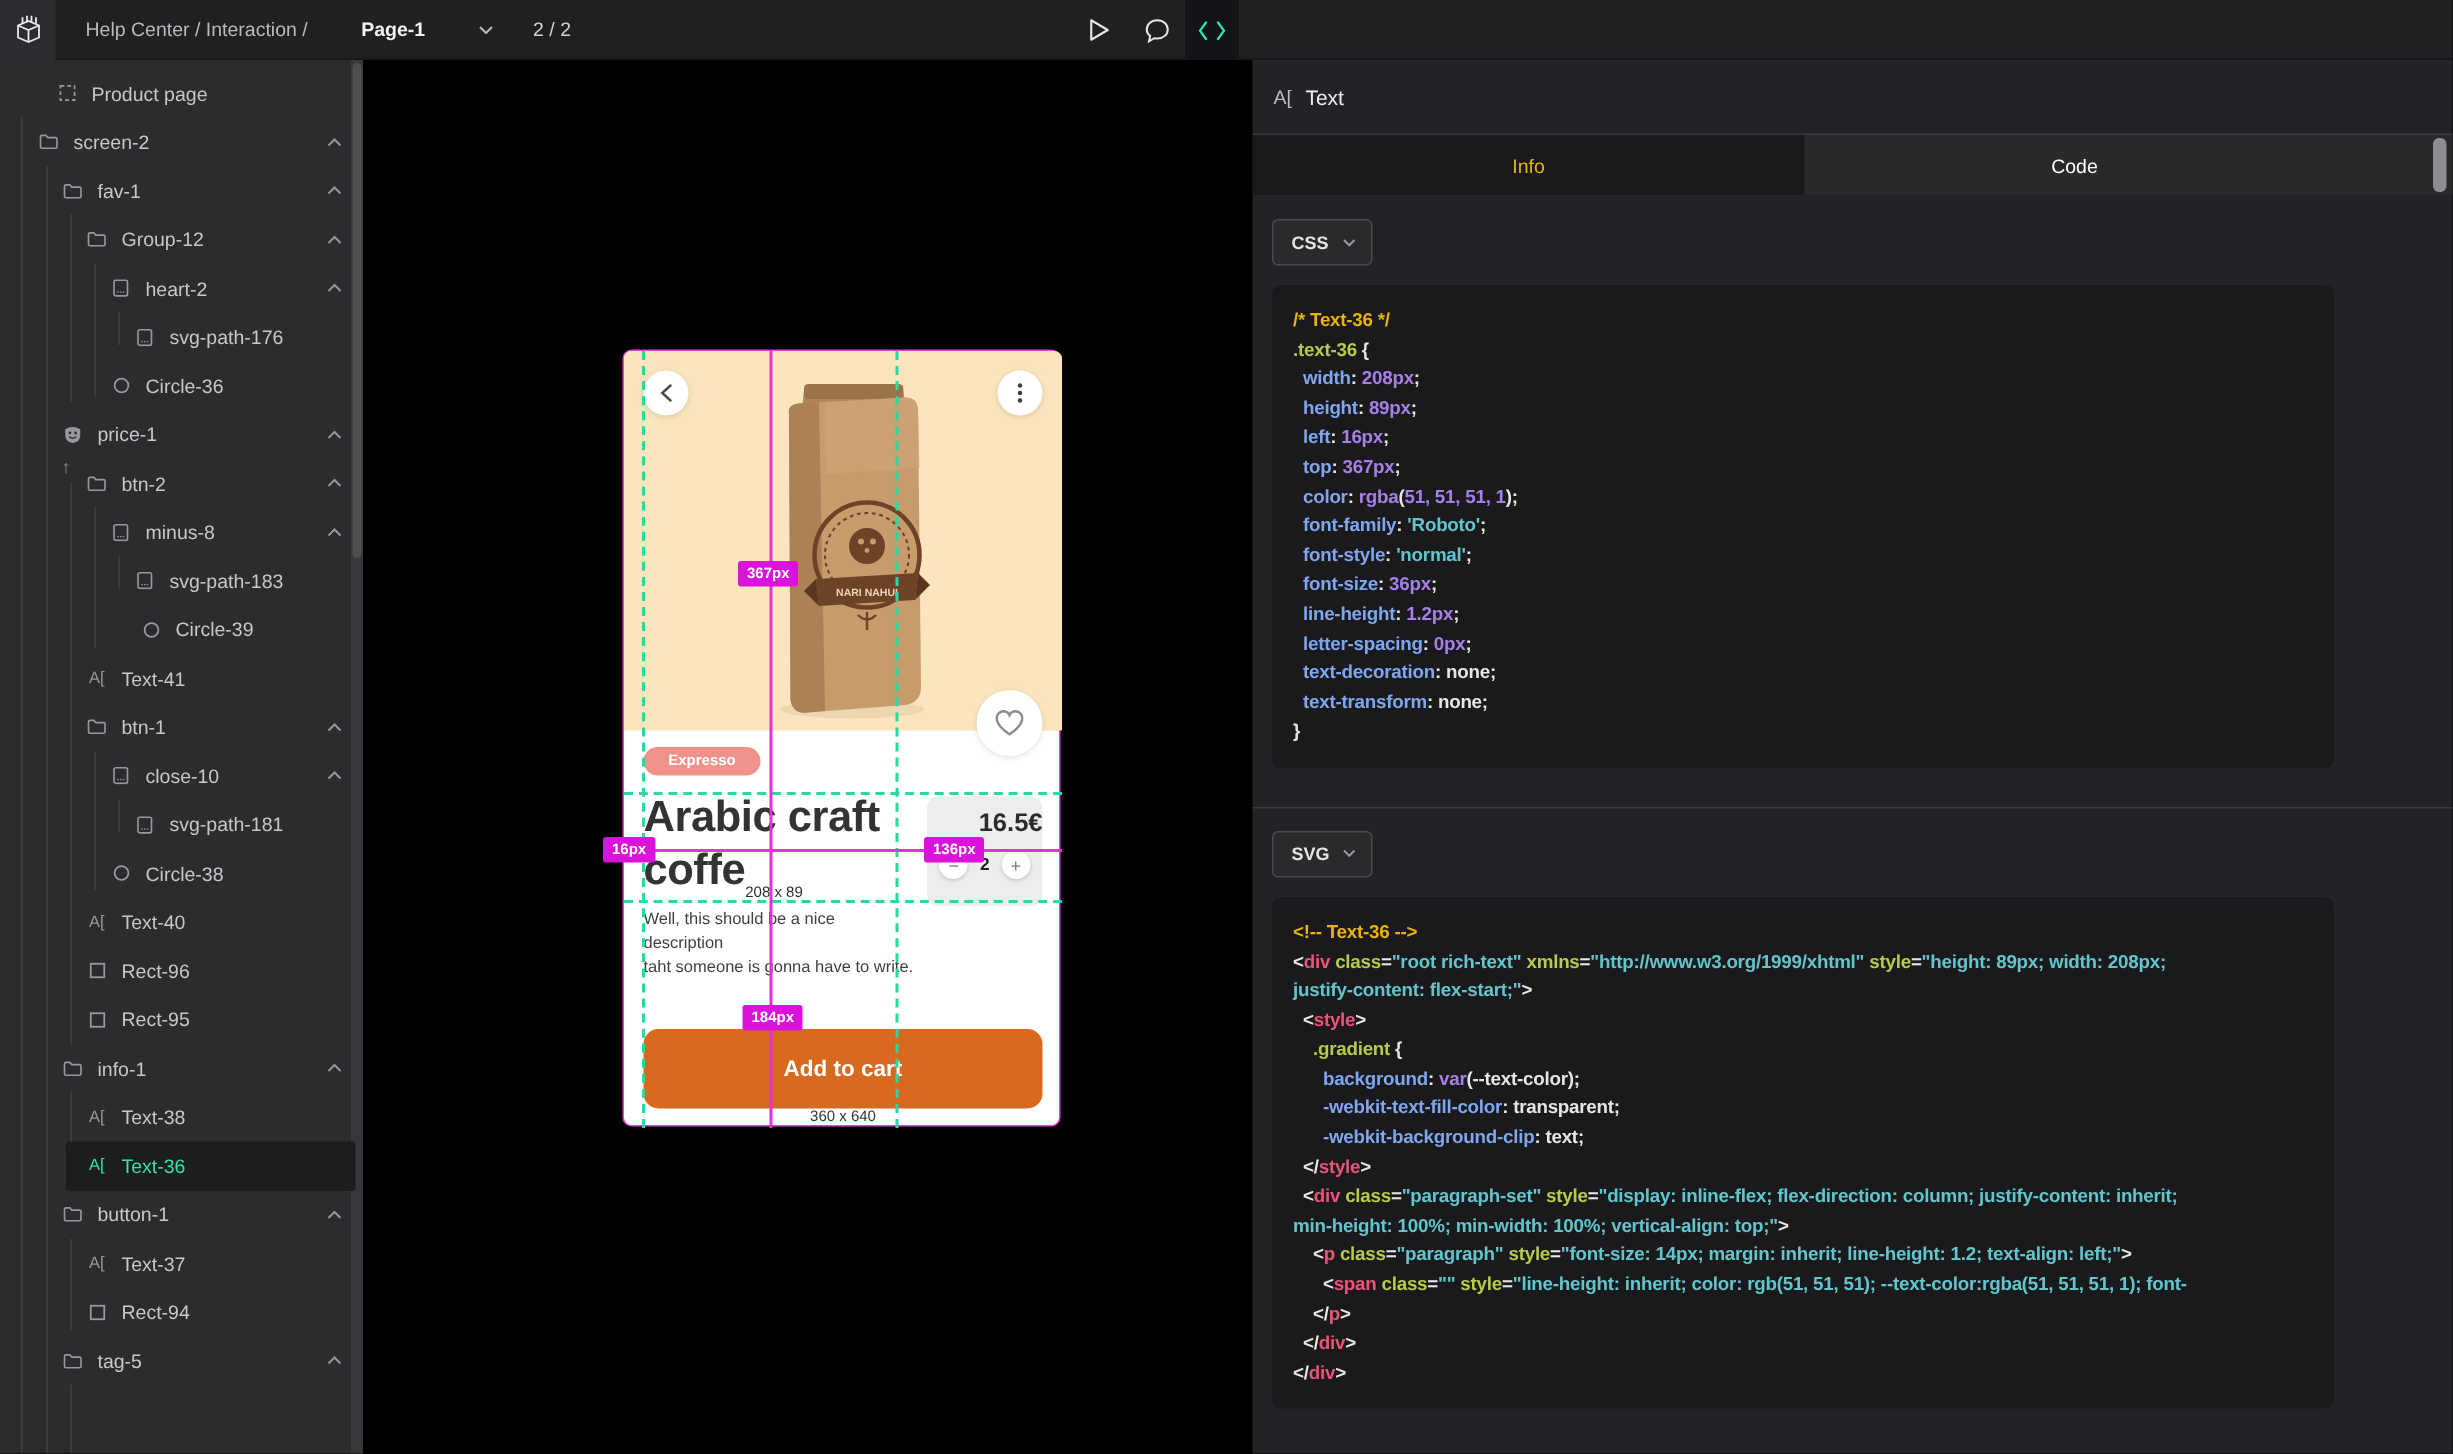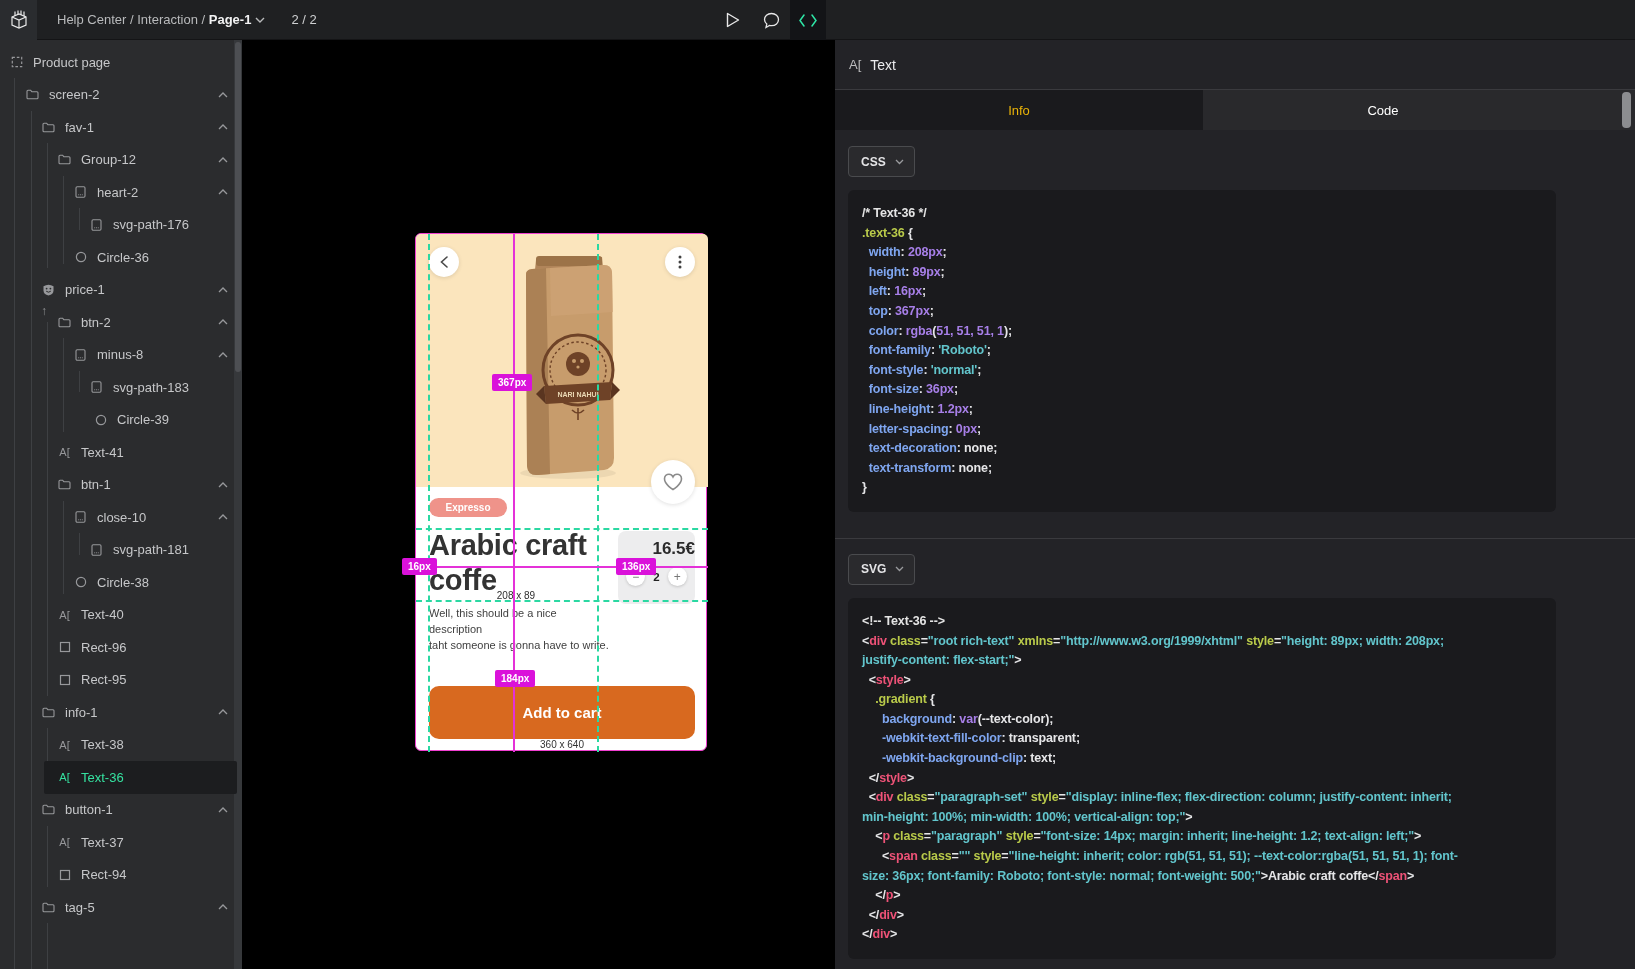--- a/index.html
+++ b/index.html
@@ -3,21 +3,21 @@
 <meta charset="utf-8">
 <style>
   * { margin:0; padding:0; box-sizing:border-box; }
   html,body { width:1635px; height:969px; overflow:hidden; background:#000;
     font-family:"Liberation Sans", sans-serif; -webkit-font-smoothing:antialiased; }
 
   
   .topbar { position:absolute; left:0; top:0; width:1635px; height:40px; background:#1f2022;
     display:flex; align-items:center; border-bottom:1px solid #141416; z-index:50; }
   .logo-tile { width:37px; height:40px; background:#2a2c2f; display:flex; align-items:center; justify-content:center; }
-  .crumb { margin-left:20px; font-size:13px; color:#b9babc; display:flex; align-items:center; white-space:pre; }
+  .crumb { margin-left:20px; font-size:13px; color:#b9babc; display:flex; align-items:center; white-space:pre;gap:32px; }
   .crumb .page { color:#f2f2f3; font-weight:600; }
   .crumb svg { margin-left:4px; }
   .counter { margin-left:26px; font-size:13px; color:#cfd0d2; }
   .mid-icons { position:absolute; left:714px; top:0; height:40px; display:flex; align-items:center; }
   .icon-btn { width:38px; height:40px; display:flex; align-items:center; justify-content:center; cursor:pointer; }
   .code-tile { width:36px; height:40px; background:#131417; display:flex; align-items:center; justify-content:center;
     color:#2ee6a6; font-size:13px; font-weight:700; letter-spacing:1px; cursor:pointer; }
   .right-cluster { position:absolute; right:75px; top:0; height:40px; display:flex; align-items:center; gap:36px; }
   .share-btn { background:#2be3a4; color:#0b2e1f; border:none; font-size:13px; font-weight:600;
     padding:6px 15px; border-radius:4px; cursor:pointer; font-family:inherit; }
@@ -91,21 +91,21 @@
   .tabs { height:40px; display:flex; }
   .tab { display:flex; align-items:center; justify-content:center; font-size:13px; cursor:pointer; }
   .tab-info { width:368px; background:#1a1a1d; color:#eab308; }
   .tab-code { flex:1; background:#29292c; color:#fff; padding-right:72px; }
   .rp-body { padding:16px 13px 0 13px;font-weight:bold; }
   .lang-select { display:inline-flex; align-items:center; gap:9px; height:31px; padding:0 10px 0 12px;
     background:#2a2a2d; border:1px solid #4a4b4e; border-radius:4px; color:#e4e4e6; font-size:12px; cursor:pointer; }
   .code-box { margin-top:13px; width:708px; background:#1a1a1d; border-radius:6px;
     padding:14px 14px; overflow:hidden; }
   .code-line { font-size:12.5px; line-height:19.6px; white-space:pre; letter-spacing:-0.15px; }
-  .tk-c{color:#e5e5e5;} .tk-w{color:#e6e6e8;} .tk-b{color:#7fa6f0;} .tk-p{color:#a77fe8;}
+  .tk-c{color:#eab308;} .tk-w{color:#e6e6e8;} .tk-b{color:#7fa6f0;} .tk-p{color:#a77fe8;}
   .tk-t{color:#62c5cc;margin-top:48px;} .tk-k{color:#ee5277;} .tk-l{color:#b9ca4a;}
   .rp-divider { height:1px; background:#3a3a3e; margin:26px -13px 0 -13px; }
   .svg-select-wrap { margin-top:15px; }
   .rp-scroll-thumb { position:absolute; right:4px; top:52px; width:9px; height:36px; background:#8c8d90; border-radius:4px; }
 </style>
 </head>
 <body>
 
 <div class="topbar">
   <div class="logo-tile">
@@ -148,21 +148,21 @@
     <div class="guide" style="left: 79px; top: 168px; height: 22px;"></div>
     <div class="guide" style="left: 47px; top: 282px; height: 374px;"></div>
     <div class="guide" style="left: 63px; top: 298px; height: 94px;"></div>
     <div class="guide" style="left: 79px; top: 331px; height: 21px;"></div>
     <div class="guide" style="left: 63px; top: 461px; height: 93px;"></div>
     <div class="guide" style="left: 79px; top: 493px; height: 22px;"></div>
     <div class="guide" style="left: 47px; top: 688px; height: 61px;"></div>
     <div class="guide" style="left: 47px; top: 786px; height: 61px;"></div>
     <div class="guide" style="left: 47px; top: 883px; height: 46px;"></div>
     <div class="tree" id="tree">
-      <div class="tree-row" style="padding-left: 10px;">
+      <div class="tree-row" style="padding-left: 10px; margin-left: 28px;">
         <span class="icn">
           <svg width="12" height="12" viewBox="0 0 12 12" fill="none" stroke="#97989b" stroke-width="1.2">
             <rect x="1.3" y="1.3" width="9.4" height="9.4" stroke-dasharray="2.6 1.9"></rect>
           </svg>
         </span>
         <span class="lbl">Product page</span>
       </div>
       <div class="tree-row" style="padding-left: 26px;">
         <span class="icn">
           <svg width="13" height="11" viewBox="0 0 13 11" fill="none" stroke="#97989b" stroke-width="1.1">
@@ -568,20 +568,19 @@
         <div class="code-line"><span class="tk-w">  &lt;</span><span class="tk-k">style</span><span class="tk-w">&gt;</span></div>
         <div class="code-line"><span class="tk-l">    .gradient</span><span class="tk-w"> {</span></div>
         <div class="code-line"><span class="tk-b">      background</span><span class="tk-w">: </span><span class="tk-p">var</span><span class="tk-w">(--text-color);</span></div>
         <div class="code-line"><span class="tk-b">      -webkit-text-fill-color</span><span class="tk-w">: transparent;</span></div>
         <div class="code-line"><span class="tk-b">      -webkit-background-clip</span><span class="tk-w">: text;</span></div>
         <div class="code-line"><span class="tk-w">  &lt;/</span><span class="tk-k">style</span><span class="tk-w">&gt;</span></div>
         <div class="code-line"><span class="tk-w">  &lt;</span><span class="tk-k">div</span><span class="tk-w"> </span><span class="tk-l">class</span><span class="tk-w">=</span><span class="tk-t">"paragraph-set"</span><span class="tk-w"> </span><span class="tk-l">style</span><span class="tk-w">=</span><span class="tk-t">"display: inline-flex; flex-direction: column; justify-content: inherit;</span></div>
         <div class="code-line"><span class="tk-t">min-height: 100%; min-width: 100%; vertical-align: top;"</span><span class="tk-w">&gt;</span></div>
         <div class="code-line"><span class="tk-w">    &lt;</span><span class="tk-k">p</span><span class="tk-w"> </span><span class="tk-l">class</span><span class="tk-w">=</span><span class="tk-t">"paragraph"</span><span class="tk-w"> </span><span class="tk-l">style</span><span class="tk-w">=</span><span class="tk-t">"font-size: 14px; margin: inherit; line-height: 1.2; text-align: left;"</span><span class="tk-w">&gt;</span></div>
         <div class="code-line"><span class="tk-w">      &lt;</span><span class="tk-k">span</span><span class="tk-w"> </span><span class="tk-l">class</span><span class="tk-w">=</span><span class="tk-t">""</span><span class="tk-w"> </span><span class="tk-l">style</span><span class="tk-w">=</span><span class="tk-t">"line-height: inherit; color: rgb(51, 51, 51); --text-color:rgba(51, 51, 51, 1); font-</span></div>
-        <div class="code-line"><span class="tk-t">size: 36px; font-family: Roboto; font-style: normal; font-weight: 500;"</span><span class="tk-w">&gt;Arabic craft coffe&lt;/</span><span class="tk-k">span</span><span class="tk-w">&gt;</span></div>
         <div class="code-line"><span class="tk-w">    &lt;/</span><span class="tk-k">p</span><span class="tk-w">&gt;</span></div>
         <div class="code-line"><span class="tk-w">  &lt;/</span><span class="tk-k">div</span><span class="tk-w">&gt;</span></div>
         <div class="code-line"><span class="tk-w">&lt;/</span><span class="tk-k">div</span><span class="tk-w">&gt;</span></div>
       </div>
   </div>
   <div class="rp-scroll-thumb"></div>
 </div>
 
 </body></html>

